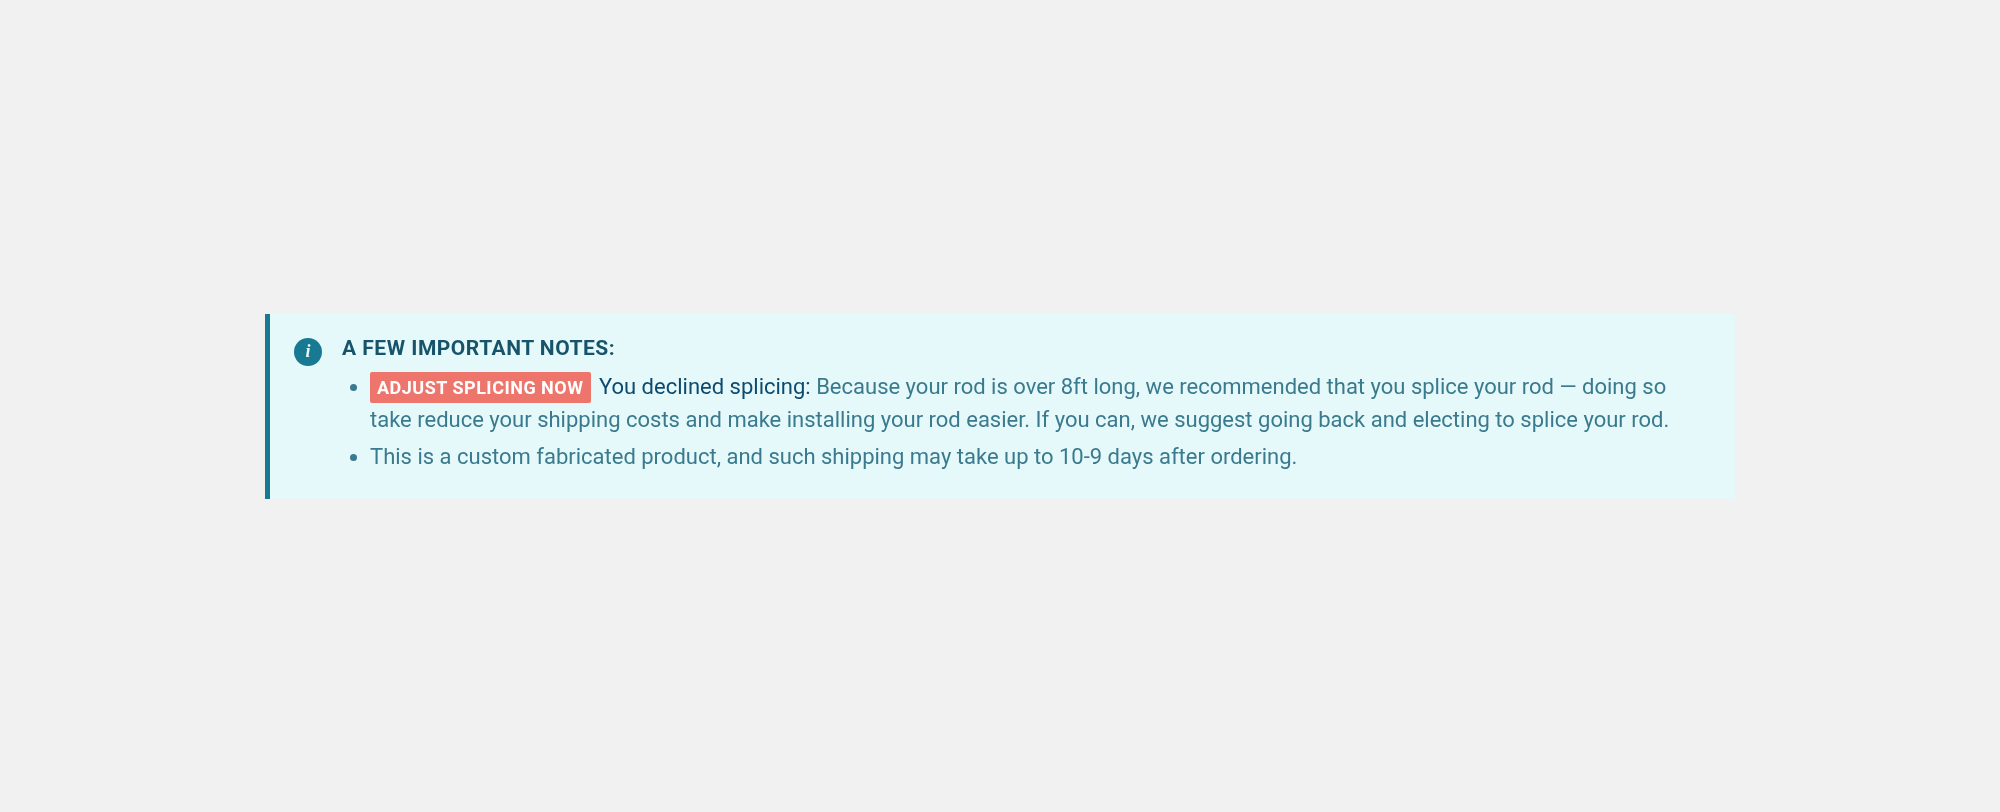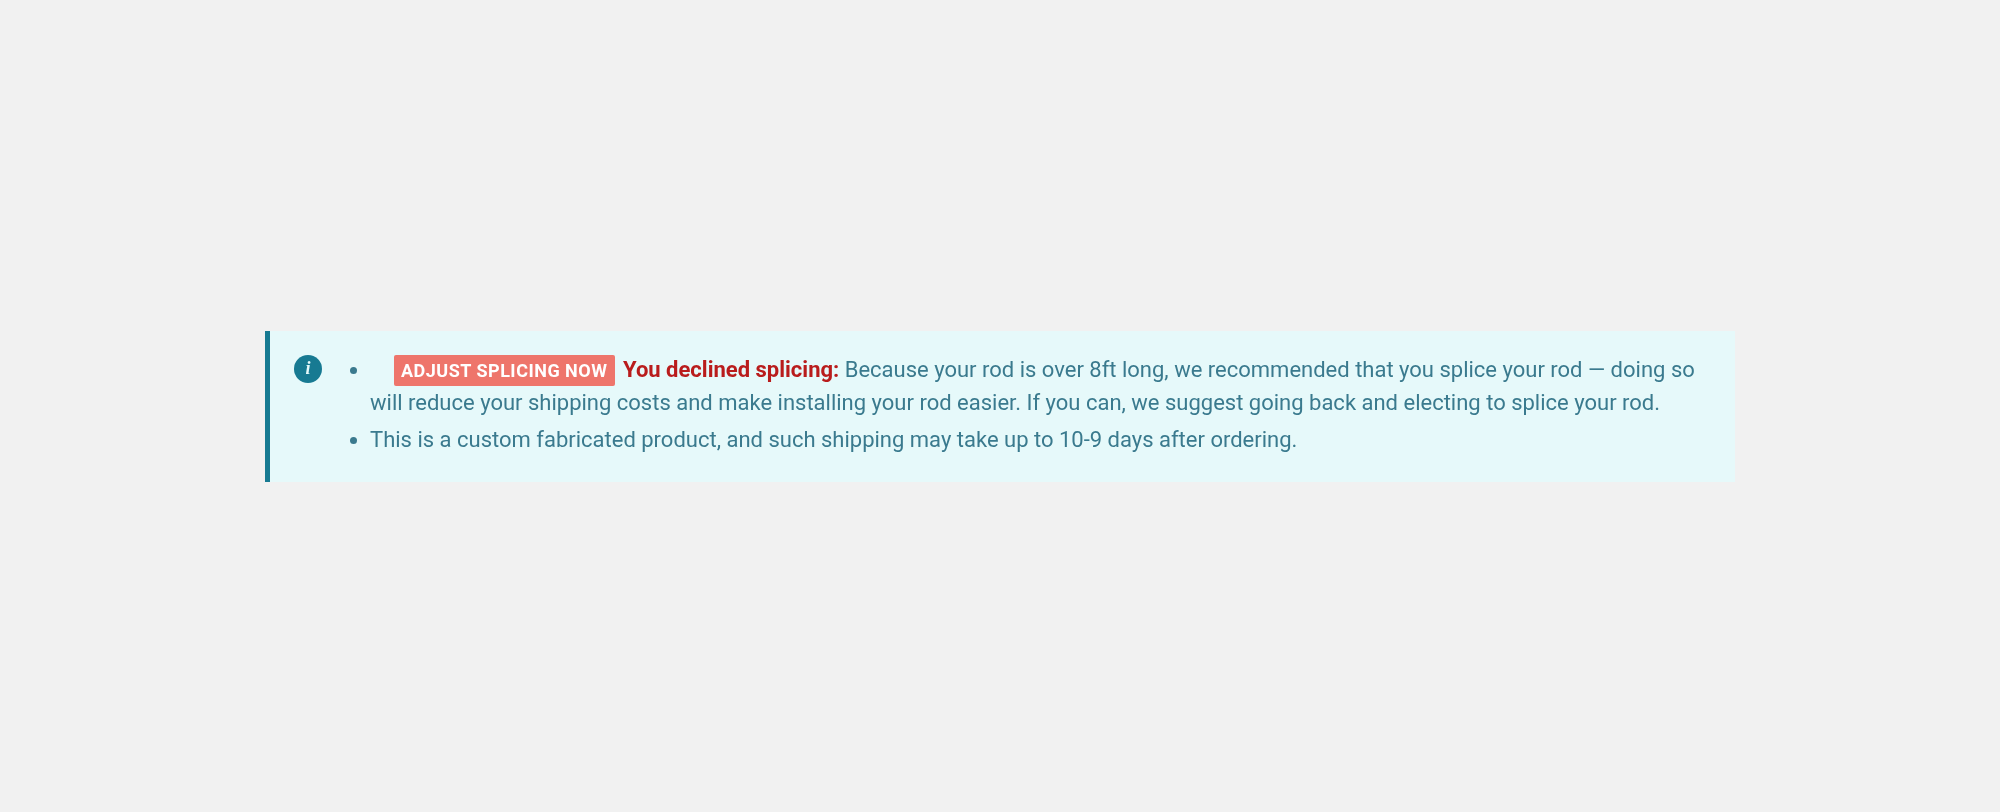--- a/index.html
+++ b/index.html
@@ -66,40 +66,40 @@
       display: inline-block;
       background: #ee756b;
       color: #ffffff;
       font-size: 18px;
       font-weight: 700;
       letter-spacing: 0.5px;
       padding: 2px 7px;
       border-radius: 2px;
       vertical-align: baseline;
       margin-right: 3px;
-      margin-left: 24px;
     }
     .warning-label {
-      color: #b91c1c;
-      font-weight: 700;
+      color: #0c4a6e;
+      font-weight: 400;
     }
     .note-body {
       color: #3a7a8e;
     }
   </style>
 </head>
 <body>
 
 <div class="alert-container">
   <div class="info-icon">i</div>
   <div class="alert-content">
+    <div class="alert-heading">A FEW IMPORTANT NOTES:</div>
     <ul class="notes-list">
       <li>
         <span class="badge">ADJUST SPLICING NOW</span>
         <span class="warning-label">You declined splicing:</span>
-        <span class="note-body">Because your rod is over 8ft long, we recommended that you splice your rod — doing so will reduce your shipping costs and make installing your rod easier. If you can, we suggest going back and electing to splice your rod.</span>
+        <span class="note-body">Because your rod is over 8ft long, we recommended that you splice your rod — doing so take reduce your shipping costs and make installing your rod easier. If you can, we suggest going back and electing to splice your rod.</span>
       </li>
       <li>
         <span class="note-body">This is a custom fabricated product, and such shipping may take up to 10-9 days after ordering.</span>
       </li>
     </ul>
   </div>
 </div>
 
 </body></html>

